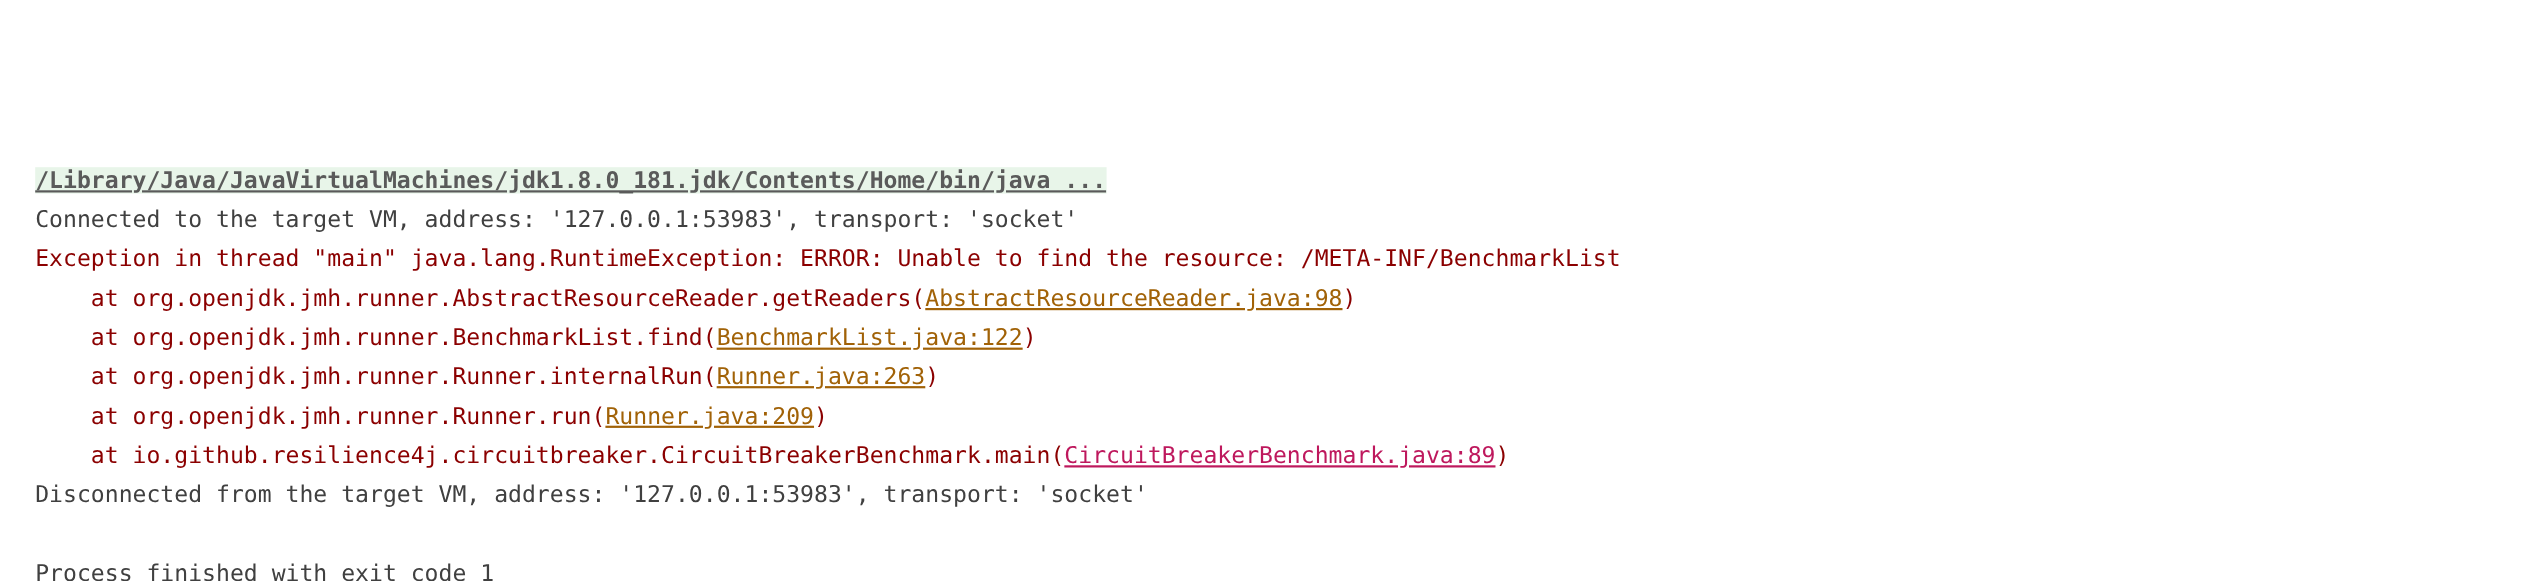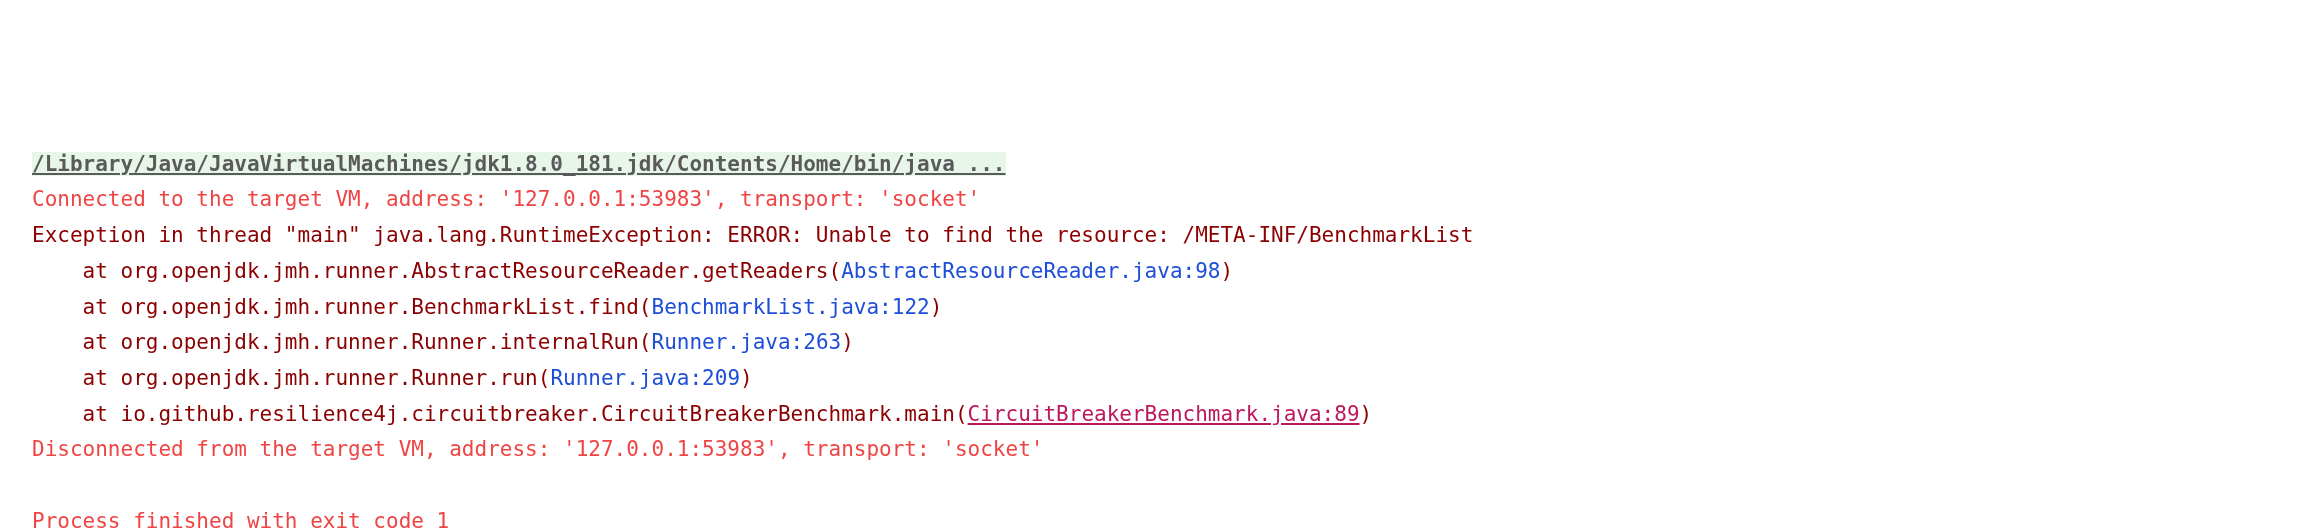--- a/index.html
+++ b/index.html
@@ -20,30 +20,31 @@
       padding: 4px 16px 16px 16px;
     }
     .cmd-line {
       color: #5a5a5a;
       background: #e8f5e9;
       text-decoration: underline;
       font-weight: bold;
       display: inline;
     }
     .info-line {
-      color: #ef4444;
+      color: #404040;
     }
     .error-line {
       color: #8b0000;
     }
     .stack-indent {
       color: #8b0000;
     }
     .file-link {
-      color: #1d4ed8;
+      color: #a16207;
+      text-decoration: underline;
     }
     .file-link-blue {
       color: #be185d;
       text-decoration: underline;
     }
     .line {
       display: block;
       padding-left: 16px;
     }
     .blank-line {

